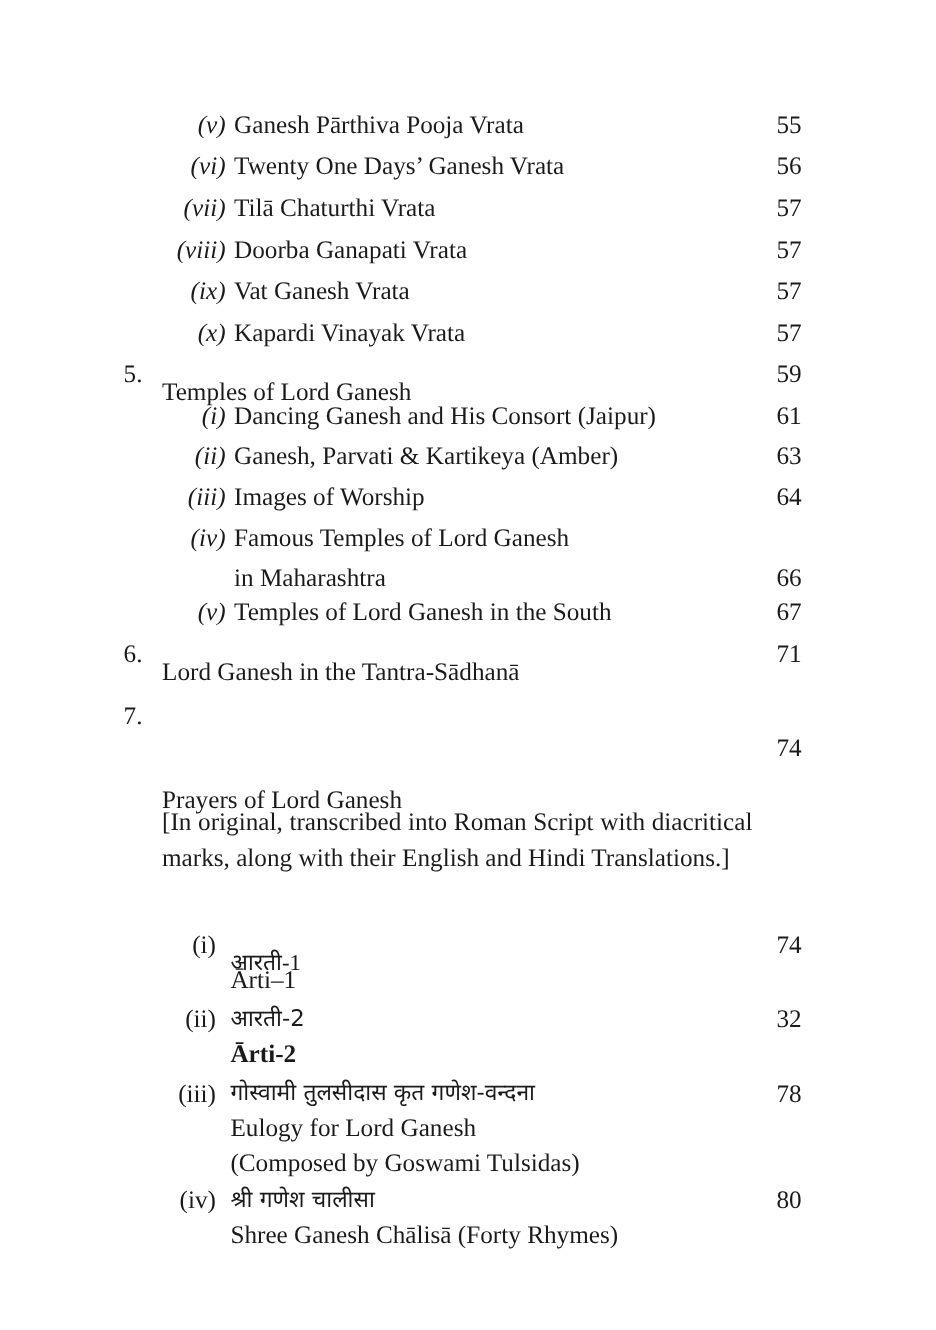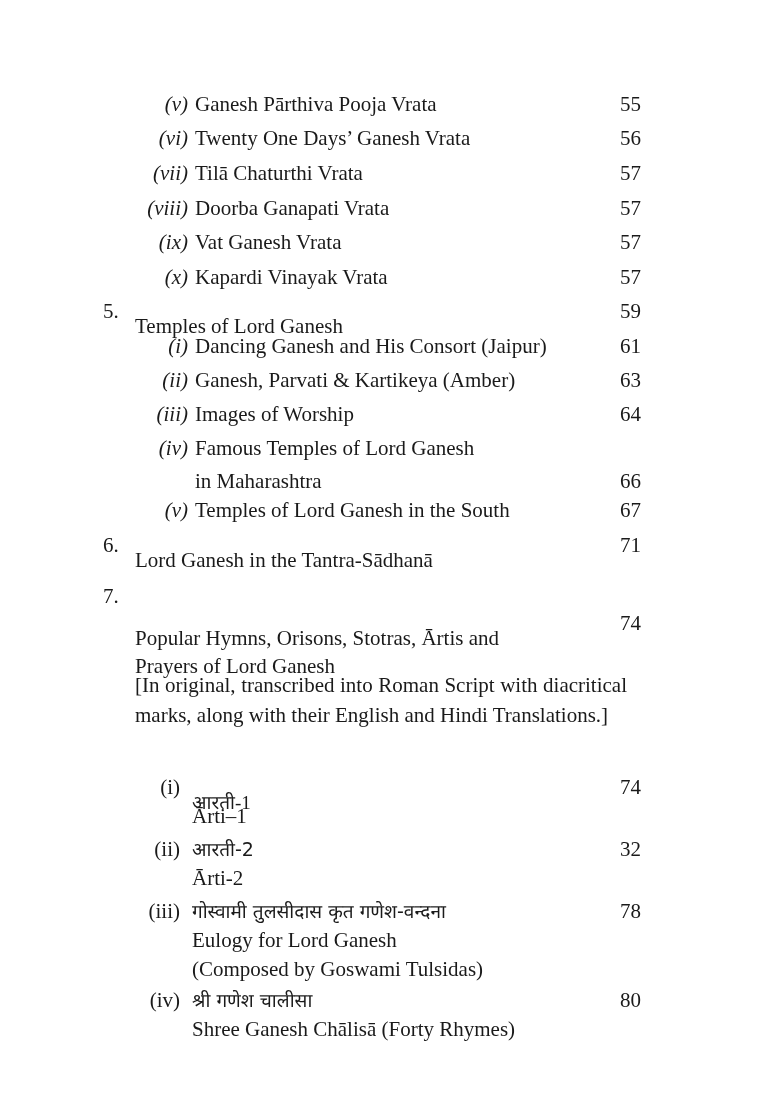--- a/index.html
+++ b/index.html
@@ -9,21 +9,21 @@
   }
   .page { position: absolute; left: 0; top: 0; width: 780px; height: 1108px; }
   .row { position: absolute; left: 0; width: 780px; font-size: 21px; line-height: 34px; height: 34px; }
   .num { position: absolute; text-align: right; }
   .sub-num { width: 92px; left: 96px; font-style: italic; }
   .sub-num-up { width: 92px; left: 96px; }
   .main-num { left: 103px; }
   .title { position: absolute; white-space: nowrap; }
   .sub-title { left: 195px; }
   .main-title { left: 135px; margin-top: 15px; }
-  .page-no { position: absolute; left: 620px; width: 48px; }
+  .page-no { position: absolute; left: 620px; width: 48px; text-align: right; }
   .para { position: absolute; left: 135px; width: 492px; font-size: 21px; line-height: 30px; text-align: justify; }
 </style>
 </head>
 <body>
 
 <div class="page">
 
   <div class="row" style="top:87px">
     <span class="num sub-num">(v)</span>
     <span class="title sub-title">Ganesh Pārthiva Pooja Vrata</span>
@@ -92,21 +92,20 @@
   <div class="row" style="top:528px">
     <span class="num main-num">6.</span>
     <span class="title main-title">Lord Ganesh in the Tantra-Sādhanā</span>
     <span class="page-no">71</span>
   </div>
 
   <div class="row" style="top:579px">
     <span class="num main-num">7.</span>
   </div>
   <div class="row" style="top:606px">
-    <span class="title main-title">Popular Hymns, Orisons,  Stotras, Ārtis and</span>
     <span class="page-no">74</span>
   </div>
   <div class="row" style="top:634px">
     <span class="title main-title">Prayers of Lord Ganesh</span>
   </div>
   <div class="para" style="top:670px">[In original, transcribed into Roman Script with diacritical marks, along with their English and Hindi Translations.]</div>
 
   <div class="row" style="top:770px">
     <span class="num sub-num-up" style="left:80px;width:100px;">(i)</span>
     <span class="title" style="left:192px;font-family:Liberation Serif, serif;font-size:19px;margin-top:16px;">आरती-1</span>
@@ -115,21 +114,21 @@
   <div class="row" style="top:799px">
     <span class="title" style="left:192px;">Ārti–1</span>
   </div>
 
   <div class="row" style="top:832px">
     <span class="num sub-num-up" style="left:80px;width:100px;">(ii)</span>
     <span class="title" style="left:192px;font-family:'DejaVu Sans',sans-serif;font-size:19px;">आरती-2</span>
     <span class="page-no">32</span>
   </div>
   <div class="row" style="top:861px">
-    <span class="title" style="left:192px;">Ārti-2</span>
+    <span class="title" style="left:192px;font-weight:bold;">Ārti-2</span>
   </div>
 
   <div class="row" style="top:894px">
     <span class="num sub-num-up" style="left:80px;width:100px;">(iii)</span>
     <span class="title" style="left:192px;font-family:'DejaVu Sans',sans-serif;font-size:19px;">गोस्वामी तुलसीदास कृत गणेश-वन्दना</span>
     <span class="page-no">78</span>
   </div>
   <div class="row" style="top:923px">
     <span class="title" style="left:192px;">Eulogy for Lord Ganesh</span>
   </div>

